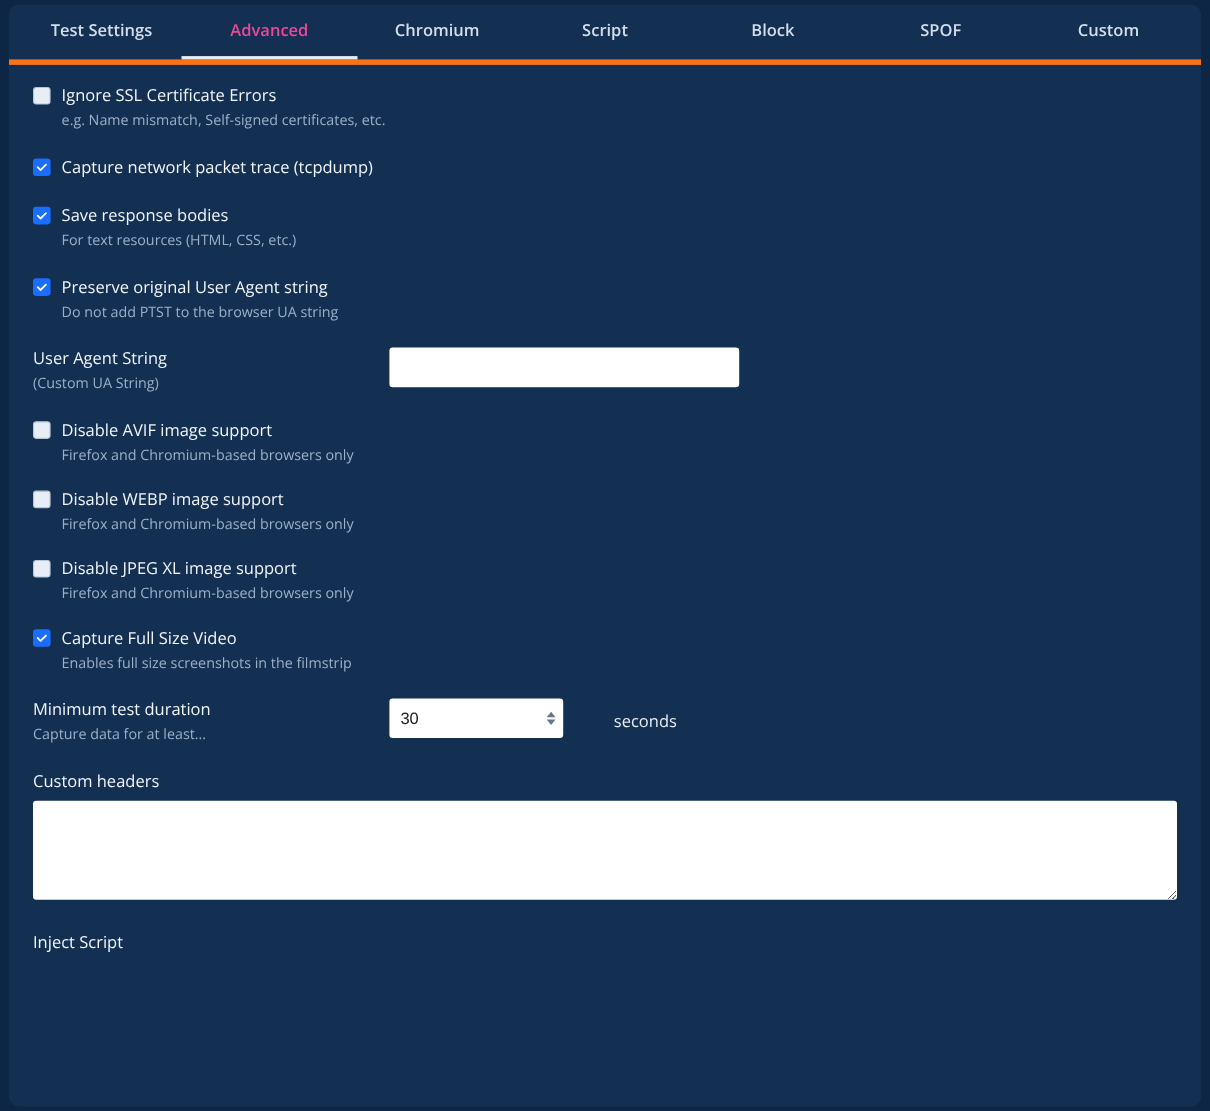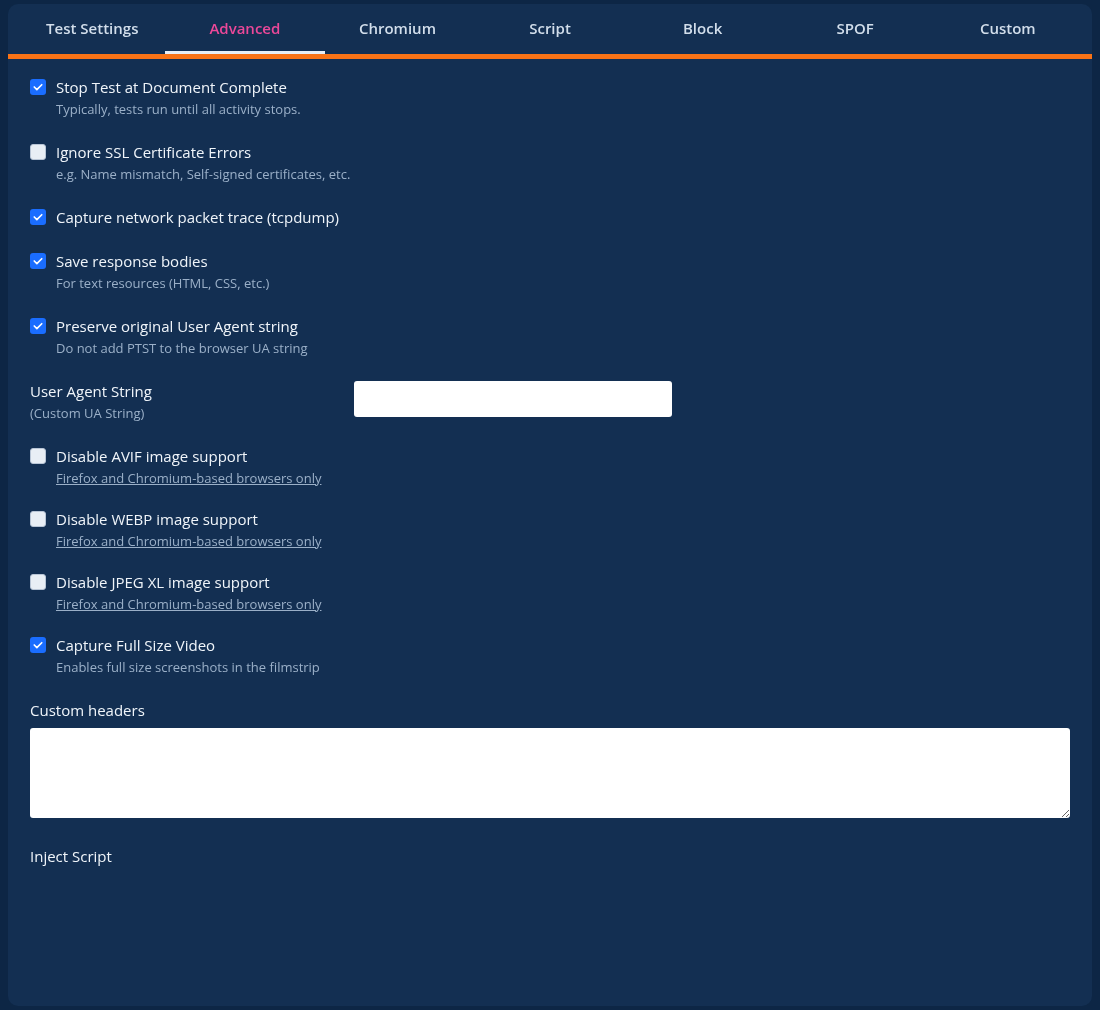--- a/index.html
+++ b/index.html
@@ -83,21 +83,20 @@
   color: #f0f5fa;
   font-weight: 500;
 }
 .hint {
   color: #9bb0c8;
   font-size: 13px;
   margin-top: 3px;
 }
 .hint.indent {
   margin-left: 26px;
-  text-decoration: underline;
 }
 .input-row {
   display: flex;
   align-items: flex-start;
   gap: 36px;
 }
 .input-label-col {
   width: 288px;
   flex-shrink: 0;
 }
@@ -179,138 +178,139 @@
     <div class="tab active">Advanced</div>
     <div class="tab">Chromium</div>
     <div class="tab">Script</div>
     <div class="tab">Block</div>
     <div class="tab">SPOF</div>
     <div class="tab">Custom</div>
   </div>
 
   <div class="content">
 
+
+    <div class="row">
+      <div class="chk-row">
+        <span class="chk unchecked"></span>
+        <div>
+          <div class="lbl">Ignore SSL Certificate Errors</div>
+          <div class="hint">e.g. Name mismatch, Self-signed certificates, etc.</div>
+        </div>
+      </div>
+    </div>
+
     <div class="row">
       <div class="chk-row">
         <span class="chk checked">
           <svg viewBox="0 0 16 16">
               <path d="M3 8 L6.5 11.5 L13 5" stroke="#fff" stroke-width="2.2" fill="none" stroke-linecap="round" stroke-linejoin="round"></path>
             </svg>
         </span>
         <div>
-          <div class="lbl">Stop Test at Document Complete</div>
-          <div class="hint">Typically, tests run until all activity stops.</div>
-        </div>
-      </div>
-    </div>
-
-    <div class="row">
-      <div class="chk-row">
-        <span class="chk unchecked"></span>
-        <div>
-          <div class="lbl">Ignore SSL Certificate Errors</div>
-          <div class="hint">e.g. Name mismatch, Self-signed certificates, etc.</div>
+          <div class="lbl">Capture network packet trace (tcpdump)</div>
         </div>
       </div>
     </div>
 
     <div class="row">
       <div class="chk-row">
         <span class="chk checked">
           <svg viewBox="0 0 16 16">
               <path d="M3 8 L6.5 11.5 L13 5" stroke="#fff" stroke-width="2.2" fill="none" stroke-linecap="round" stroke-linejoin="round"></path>
             </svg>
         </span>
         <div>
-          <div class="lbl">Capture network packet trace (tcpdump)</div>
+          <div class="lbl">Save response bodies</div>
+          <div class="hint">For text resources (HTML, CSS, etc.)</div>
         </div>
       </div>
     </div>
 
     <div class="row">
       <div class="chk-row">
         <span class="chk checked">
           <svg viewBox="0 0 16 16">
               <path d="M3 8 L6.5 11.5 L13 5" stroke="#fff" stroke-width="2.2" fill="none" stroke-linecap="round" stroke-linejoin="round"></path>
             </svg>
         </span>
         <div>
-          <div class="lbl">Save response bodies</div>
-          <div class="hint">For text resources (HTML, CSS, etc.)</div>
-        </div>
-      </div>
+          <div class="lbl">Preserve original User Agent string</div>
+          <div class="hint">Do not add PTST to the browser UA string</div>
+        </div>
+      </div>
+    </div>
+
+    <div class="row input-row">
+      <div class="input-label-col">
+        <div class="lbl">User Agent String</div>
+        <div class="hint">(Custom UA String)</div>
+      </div>
+      <input class="text-input" value="" style="">
+    </div>
+
+
+    <div class="row tight">
+      <div class="chk-row">
+        <span class="chk unchecked"></span>
+        <div>
+          <div class="lbl">Disable AVIF image support</div>
+        </div>
+      </div>
+      <div class="hint indent">Firefox and Chromium-based browsers only</div>
+    </div>
+
+    <div class="row tight">
+      <div class="chk-row">
+        <span class="chk unchecked"></span>
+        <div>
+          <div class="lbl">Disable WEBP image support</div>
+        </div>
+      </div>
+      <div class="hint indent">Firefox and Chromium-based browsers only</div>
+    </div>
+
+    <div class="row tight">
+      <div class="chk-row">
+        <span class="chk unchecked"></span>
+        <div>
+          <div class="lbl">Disable JPEG XL image support</div>
+        </div>
+      </div>
+      <div class="hint indent">Firefox and Chromium-based browsers only</div>
     </div>
 
     <div class="row">
       <div class="chk-row">
         <span class="chk checked">
           <svg viewBox="0 0 16 16">
               <path d="M3 8 L6.5 11.5 L13 5" stroke="#fff" stroke-width="2.2" fill="none" stroke-linecap="round" stroke-linejoin="round"></path>
             </svg>
         </span>
         <div>
-          <div class="lbl">Preserve original User Agent string</div>
-          <div class="hint">Do not add PTST to the browser UA string</div>
+          <div class="lbl">Capture Full Size Video</div>
+          <div class="hint">Enables full size screenshots in the filmstrip</div>
         </div>
       </div>
     </div>
 
     <div class="row input-row">
       <div class="input-label-col">
-        <div class="lbl">User Agent String</div>
-        <div class="hint">(Custom UA String)</div>
-      </div>
-      <input class="text-input" value="" style="">
-    </div>
-
-
-    <div class="row tight">
-      <div class="chk-row">
-        <span class="chk unchecked"></span>
-        <div>
-          <div class="lbl">Disable AVIF image support</div>
-        </div>
-      </div>
-      <div class="hint indent">Firefox and Chromium-based browsers only</div>
-    </div>
-
-    <div class="row tight">
-      <div class="chk-row">
-        <span class="chk unchecked"></span>
-        <div>
-          <div class="lbl">Disable WEBP image support</div>
-        </div>
-      </div>
-      <div class="hint indent">Firefox and Chromium-based browsers only</div>
-    </div>
-
-    <div class="row tight">
-      <div class="chk-row">
-        <span class="chk unchecked"></span>
-        <div>
-          <div class="lbl">Disable JPEG XL image support</div>
-        </div>
-      </div>
-      <div class="hint indent">Firefox and Chromium-based browsers only</div>
-    </div>
-
-    <div class="row">
-      <div class="chk-row">
-        <span class="chk checked">
-          <svg viewBox="0 0 16 16">
-              <path d="M3 8 L6.5 11.5 L13 5" stroke="#fff" stroke-width="2.2" fill="none" stroke-linecap="round" stroke-linejoin="round"></path>
-            </svg>
-        </span>
-        <div>
-          <div class="lbl">Capture Full Size Video</div>
-          <div class="hint">Enables full size screenshots in the filmstrip</div>
-        </div>
-      </div>
-    </div>
-
+        <div class="lbl">Minimum test duration</div>
+        <div class="hint">Capture data for at least...</div>
+      </div>
+      <div class="num-wrap">
+        <input class="num-input" value="30" style="">
+        <span class="spinner">
+          <span class="up"></span>
+          <span class="down"></span>
+        </span>
+      </div>
+      <span class="unit">seconds</span>
+    </div>
 
     <div class="row">
       <div class="section-label">Custom headers</div>
       <textarea class="textarea" style=""></textarea>
     </div>
 
     <div class="row" style="margin-bottom:6px;">
       <div class="section-label">Inject Script</div>
 
     </div>

